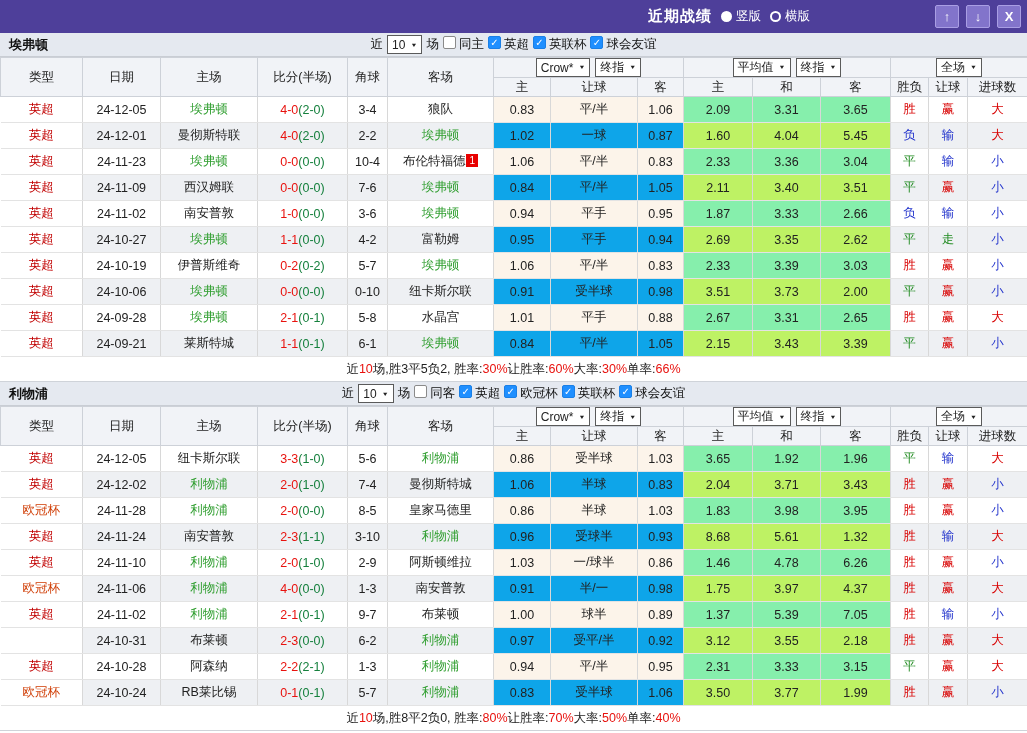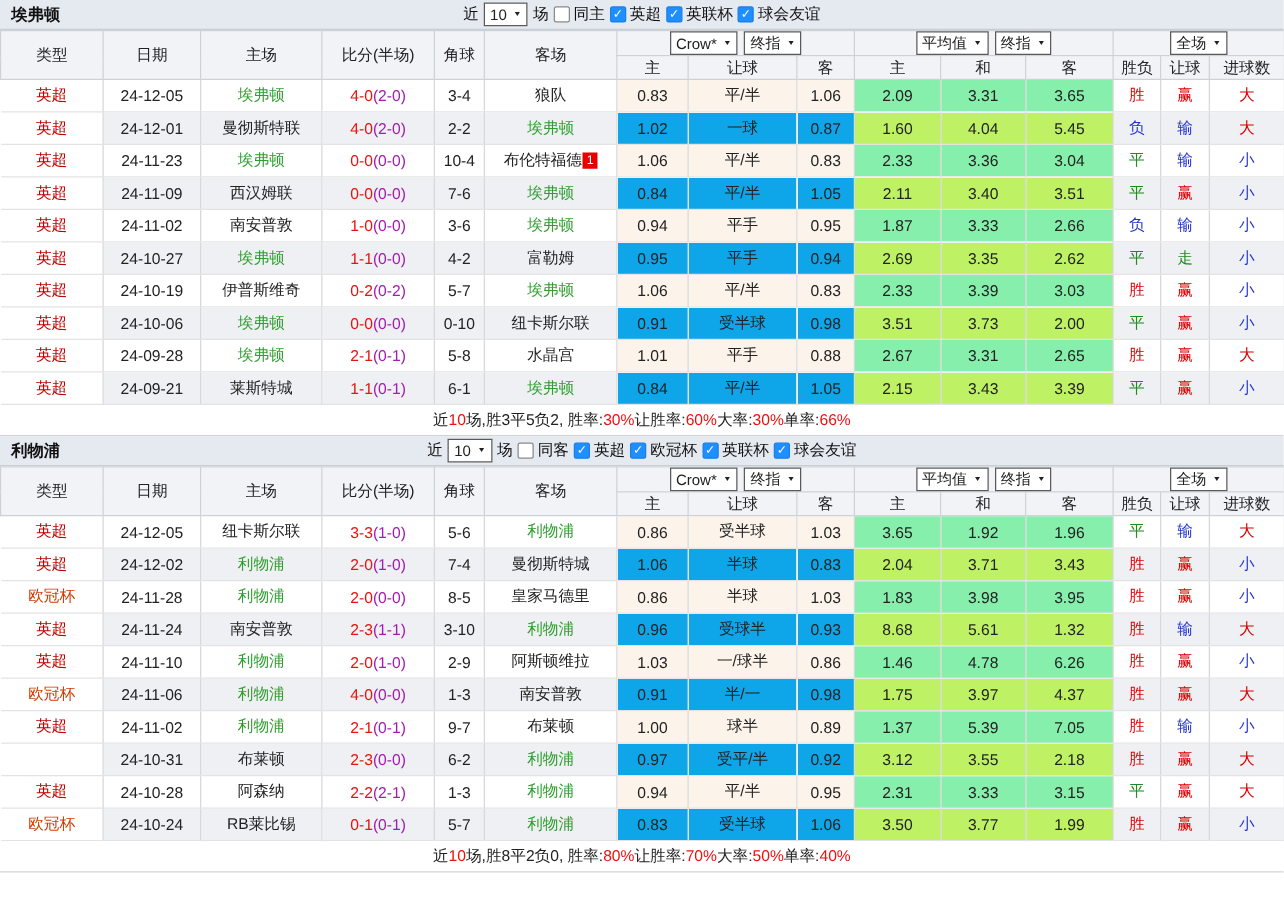--- a/index.html
+++ b/index.html
@@ -15,43 +15,67 @@
 .tb-btn{width:24px;height:23px;background:#8274cb;border:1px solid #a99ee4;border-radius:2px;color:#fff;font-weight:bold;font-size:13px;cursor:pointer;display:flex;align-items:center;justify-content:center;font-family:inherit;padding:0}
 .filterbar{height:24px;background:#e5e9f0;border-bottom:1px solid #c9cdd4;display:flex;align-items:center;position:relative}
 .team{position:absolute;left:9px;font-weight:bold;font-size:13px;color:#111}
 .controls{margin:0 auto;display:flex;align-items:center;gap:3px}
 .flab{font-size:12.5px;color:#111;padding:0 1px}
 .dd{border:1px solid #5a5a5a;background:#fff;padding:0 4px;height:19px;display:inline-flex;align-items:center;gap:5px;font-size:12px;cursor:pointer;white-space:nowrap}
 .caret{font-size:7px;color:#222;transform:scaleY(.8)}
 .cb{width:13px;height:13px;border:1px solid #8a8a8a;background:#fff;display:inline-flex;align-items:center;justify-content:center;border-radius:2px;cursor:pointer;flex:none}
 .cb.on{background:#1f8fff;border-color:#1a7fe6;color:#fff}
 .cb.on::after{content:"✓";font-size:10px;font-weight:bold}
-.cbwrap{display:inline-flex;align-items:center;gap:2px;cursor:pointer}
+.cbwrap{display:inline-flex;align-items:flex-start;gap:2px;cursor:pointer}
 table.grid{border-collapse:collapse;table-layout:fixed;width:1027px}
 .grid th{background:#f1f3f7;border:1px solid #cdd1d8;font-weight:normal;font-size:12.5px;height:19px;padding:0;color:#222}
 .grpwrap{display:flex;align-items:flex-end;justify-content:center;gap:5px}
 .grid td{border-right:1px solid #d8d8d8;border-bottom:1px solid #e3e3e3;text-align:center;height:26px;padding:0;font-size:12.5px;white-space:nowrap;overflow:hidden;background:#fff}
 .lg-red{background:#ff4444;color:#c10000}
 .lg-orange{background:#ff7b00;color:#cf3a00}
 .lg-gray{background:#a8a8a8;color:#fff}
 td.pl.ev{background:#eef0f3}
 td.hc{background:#fcf4ea}td.hc.ev{background:#0ea5e9}
 td.av{background:#86efac}td.av.ev{background:#bef264}
 .focus{color:#2f9e2f}
 .score-ft{color:#e8120e}
-.half{color:#a21caf}
+.half{color:#15803d}
 .c-r{color:#d80000}.c-g{color:#1f8a1f}.c-b{color:#2233cc}
 .badge{background:#e80000;color:#fff;font-size:10px;line-height:13px;padding:0 3px;margin-left:1px;display:inline-block;vertical-align:1px}
 .summary{height:25px;display:flex;align-items:center;justify-content:center;font-size:12.5px;background:#fff;border-bottom:1px solid #cfd3d9}
 .seg-r{color:#e8120e}.seg-k{color:#222}
 </style>
 </head>
 <body>
 
 <div class="app">
+  <header class="titlebar">
+    <div class="tb-center">
+      <span class="tb-title">近期战绩</span>
+      <span class="tb-opt">
+        <span class="tb-radio sel"></span>
+        <span>竖版</span>
+      </span>
+      <span class="tb-opt">
+        <span class="tb-radio"></span>
+        <span>横版</span>
+      </span>
+    </div>
+    <div class="tb-right">
+      <button class="tb-btn">
+          <span>↑</span>
+        </button>
+      <button class="tb-btn">
+          <span>↓</span>
+        </button>
+      <button class="tb-btn">
+          <span>X</span>
+        </button>
+    </div>
+  </header>
   <div id="sections">
       <section class="section">
         <div class="filterbar">
           <span class="team">埃弗顿</span>
           <span class="controls">
             <span class="flab">近</span>
             <span class="dd">10<span class="caret">▼</span></span>
             <span class="flab">场</span>
             <label class="cbwrap">
               <span class="cb"></span>

